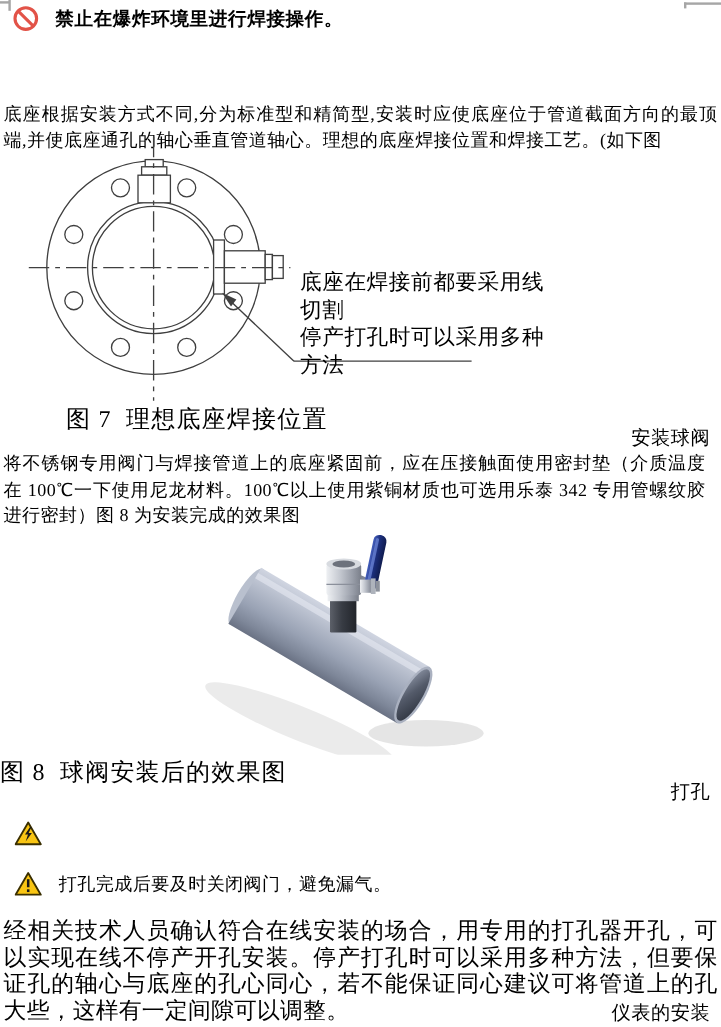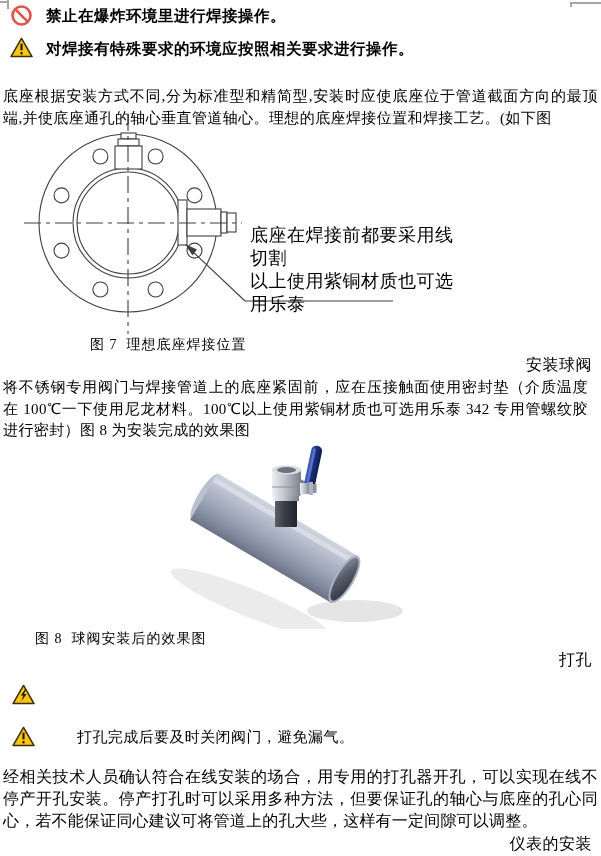--- a/index.html
+++ b/index.html
@@ -15,29 +15,29 @@
     font-family:"Liberation Sans", sans-serif; font-weight:bold; font-size:15.5px;
     letter-spacing:0.5px;
   }
   .notice .ntext { padding-top:2px; }
   .icon-box { width:23px; height:23px; flex:0 0 23px; margin-right:13px; }
 
   .para {
     position:absolute; left:3px; width:595px;
     font-size:15px; line-height:21.5px; text-align:justify; letter-spacing:0.4px;
   }
-  .para3 { font-size:16px; line-height:22px; letter-spacing:0.2px; }
+  .para3 { font-size:19px; line-height:22px; letter-spacing:0.2px; }
 
   .heading-right {
     position:absolute; right:9px;
     font-family:"Liberation Sans", sans-serif; font-weight:normal; font-size:16px;
     letter-spacing:0.5px;
   }
 
-  .caption { position:absolute; font-size:14px; white-space:pre-wrap; letter-spacing:1px;margin-left:35px; }
+  .caption { position:absolute; font-size:20px; white-space:pre-wrap; letter-spacing:1px; }
 
   .callout {
     position:absolute; left:250px; top:224px; width:210px;
     font-size:18px; line-height:23px; letter-spacing:0.5px;
   }
 
   .warnrow { position:absolute; left:12px; display:flex; align-items:flex-start; }
   .warnrow .wtext { font-size:15px; padding-top:2px; margin-left:14px; letter-spacing:0.4px; }
 
   svg { display:block; }
@@ -56,30 +56,20 @@
   <div class="notice" style="top:4px;">
     <span class="icon-box">
       <svg width="23" height="23" viewBox="0 0 23 23">
         <circle cx="11.5" cy="11.5" r="9" fill="none" stroke="#e25348" stroke-width="2.6"></circle>
         <line x1="5.4" y1="5.4" x2="17.6" y2="17.6" stroke="#e25348" stroke-width="2.6"></line>
       </svg>
     </span>
     <span class="ntext">禁止在爆炸环境里进行焊接操作。</span>
   </div>
 
-  <div class="notice" style="top:37px;">
-    <span class="icon-box">
-      <svg width="23" height="21" viewBox="0 0 24 22">
-        <path d="M12 1.5 L23 20.5 H1 Z" fill="#f9c513" stroke="#3a2f00" stroke-width="1.6" stroke-linejoin="round"></path>
-        <rect x="10.9" y="7" width="2.2" height="7" fill="#1a1a1a"></rect>
-        <rect x="10.9" y="15.8" width="2.2" height="2.4" fill="#1a1a1a"></rect>
-      </svg>
-    </span>
-    <span class="ntext">对焊接有特殊要求的环境应按照相关要求进行操作。</span>
-  </div>
 
   <div class="para" style="top:62px;margin-top:24px;">底座根据安装方式不同,分为标准型和精简型,安装时应使底座位于管道截面方向的最顶端,并使底座通孔的轴心垂直管道轴心。理想的底座焊接位置和焊接工艺。(如下图</div>
 
   <svg class="absgfx" style="left:20px; top:112px;" width="410" height="228" viewBox="0 0 410 228">
     <g fill="none" stroke="#3f3f3f" stroke-width="1.1">
 
       <circle cx="108" cy="111" r="89"></circle>
       <circle cx="108" cy="111" r="55"></circle>
       <circle cx="108" cy="111" r="51"></circle>
 
@@ -109,21 +99,21 @@
       <line x1="108" y1="2" x2="108" y2="222" stroke-dasharray="17 5 4 5"></line>
 
       <line x1="225" y1="189" x2="170" y2="137"></line>
       <line x1="225" y1="189" x2="373" y2="189"></line>
     </g>
     <polygon points="165,132 177,137.5 172.5,143.5" fill="#3f3f3f"></polygon>
   </svg>
 
   <div class="callout">
     <div>底座在焊接前都要采用线切割</div>
-    <div>以上使用紫铜材质也可选用乐泰</div>
+    <div>停产打孔时可以采用多种方法</div>
   </div>
 
   <div class="caption" style="left:55px; top:336px;">图 7  理想底座焊接位置</div>
 
   <div class="heading-right" style="top:355px;">安装球阀</div>
 
   <div class="para" style="top:377px; width:585px;">将不锈钢专用阀门与焊接管道上的底座紧固前，应在压接触面使用密封垫（介质温度在 100℃一下使用尼龙材料。100℃以上使用紫铜材质也可选用乐泰 342 专用管螺纹胶进行密封）图 8 为安装完成的效果图</div>
 
   <svg class="absgfx" style="left:150px; top:443px;" width="320" height="186" viewBox="0 0 320 186">
     <defs>
@@ -198,21 +188,21 @@
 
   <div class="warnrow" style="top:684px;">
     <span class="icon-box" style="margin-right:0;">
       <svg width="23" height="21" viewBox="0 0 24 22">
         <path d="M12 1.5 L23 20.5 H1 Z" fill="#f9c513" stroke="#3a2f00" stroke-width="1.6" stroke-linejoin="round"></path>
         <polygon points="13.6,5.5 9.2,12 11.8,12 9.8,18 15.2,10.6 12.4,10.6 14.9,5.5" fill="#1a1a1a"></polygon>
       </svg>
     </span>
   </div>
 
-  <div class="warnrow" style="top:726px;gap:28px;">
+  <div class="warnrow" style="top:726px;">
     <span class="icon-box" style="margin-right:0;">
       <svg width="23" height="21" viewBox="0 0 24 22">
         <path d="M12 1.5 L23 20.5 H1 Z" fill="#f9c513" stroke="#3a2f00" stroke-width="1.6" stroke-linejoin="round"></path>
         <rect x="10.9" y="7" width="2.2" height="7" fill="#1a1a1a"></rect>
         <rect x="10.9" y="15.8" width="2.2" height="2.4" fill="#1a1a1a"></rect>
       </svg>
     </span>
     <span class="wtext">打孔完成后要及时关闭阀门，避免漏气。</span>
   </div>
 

